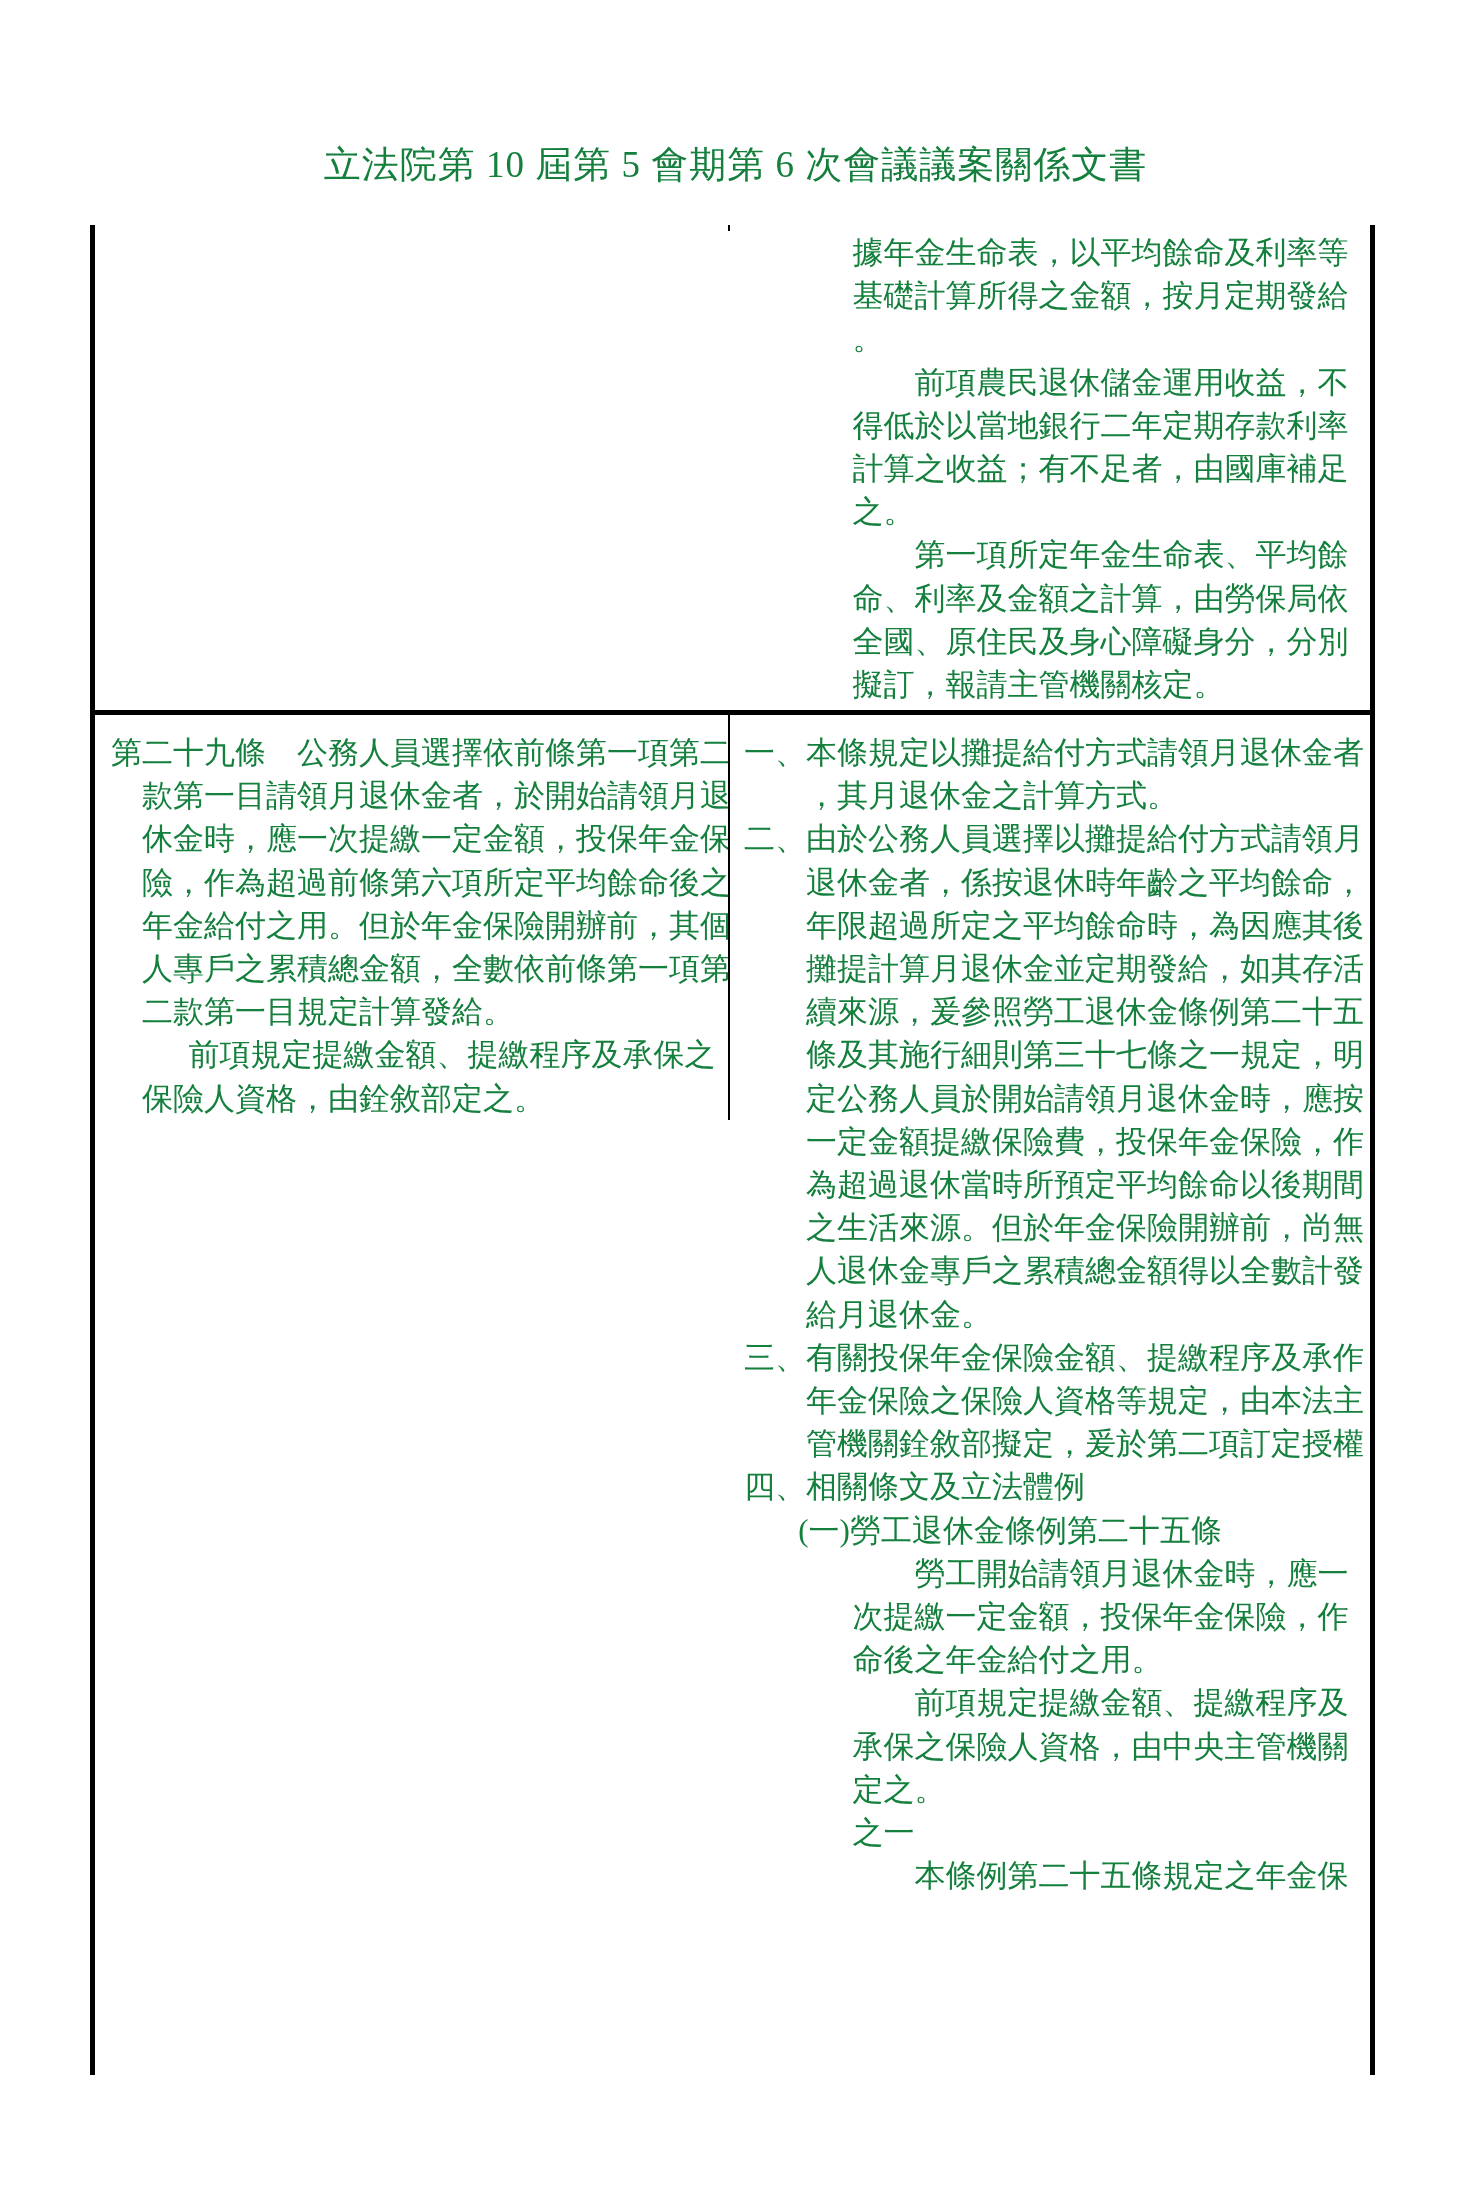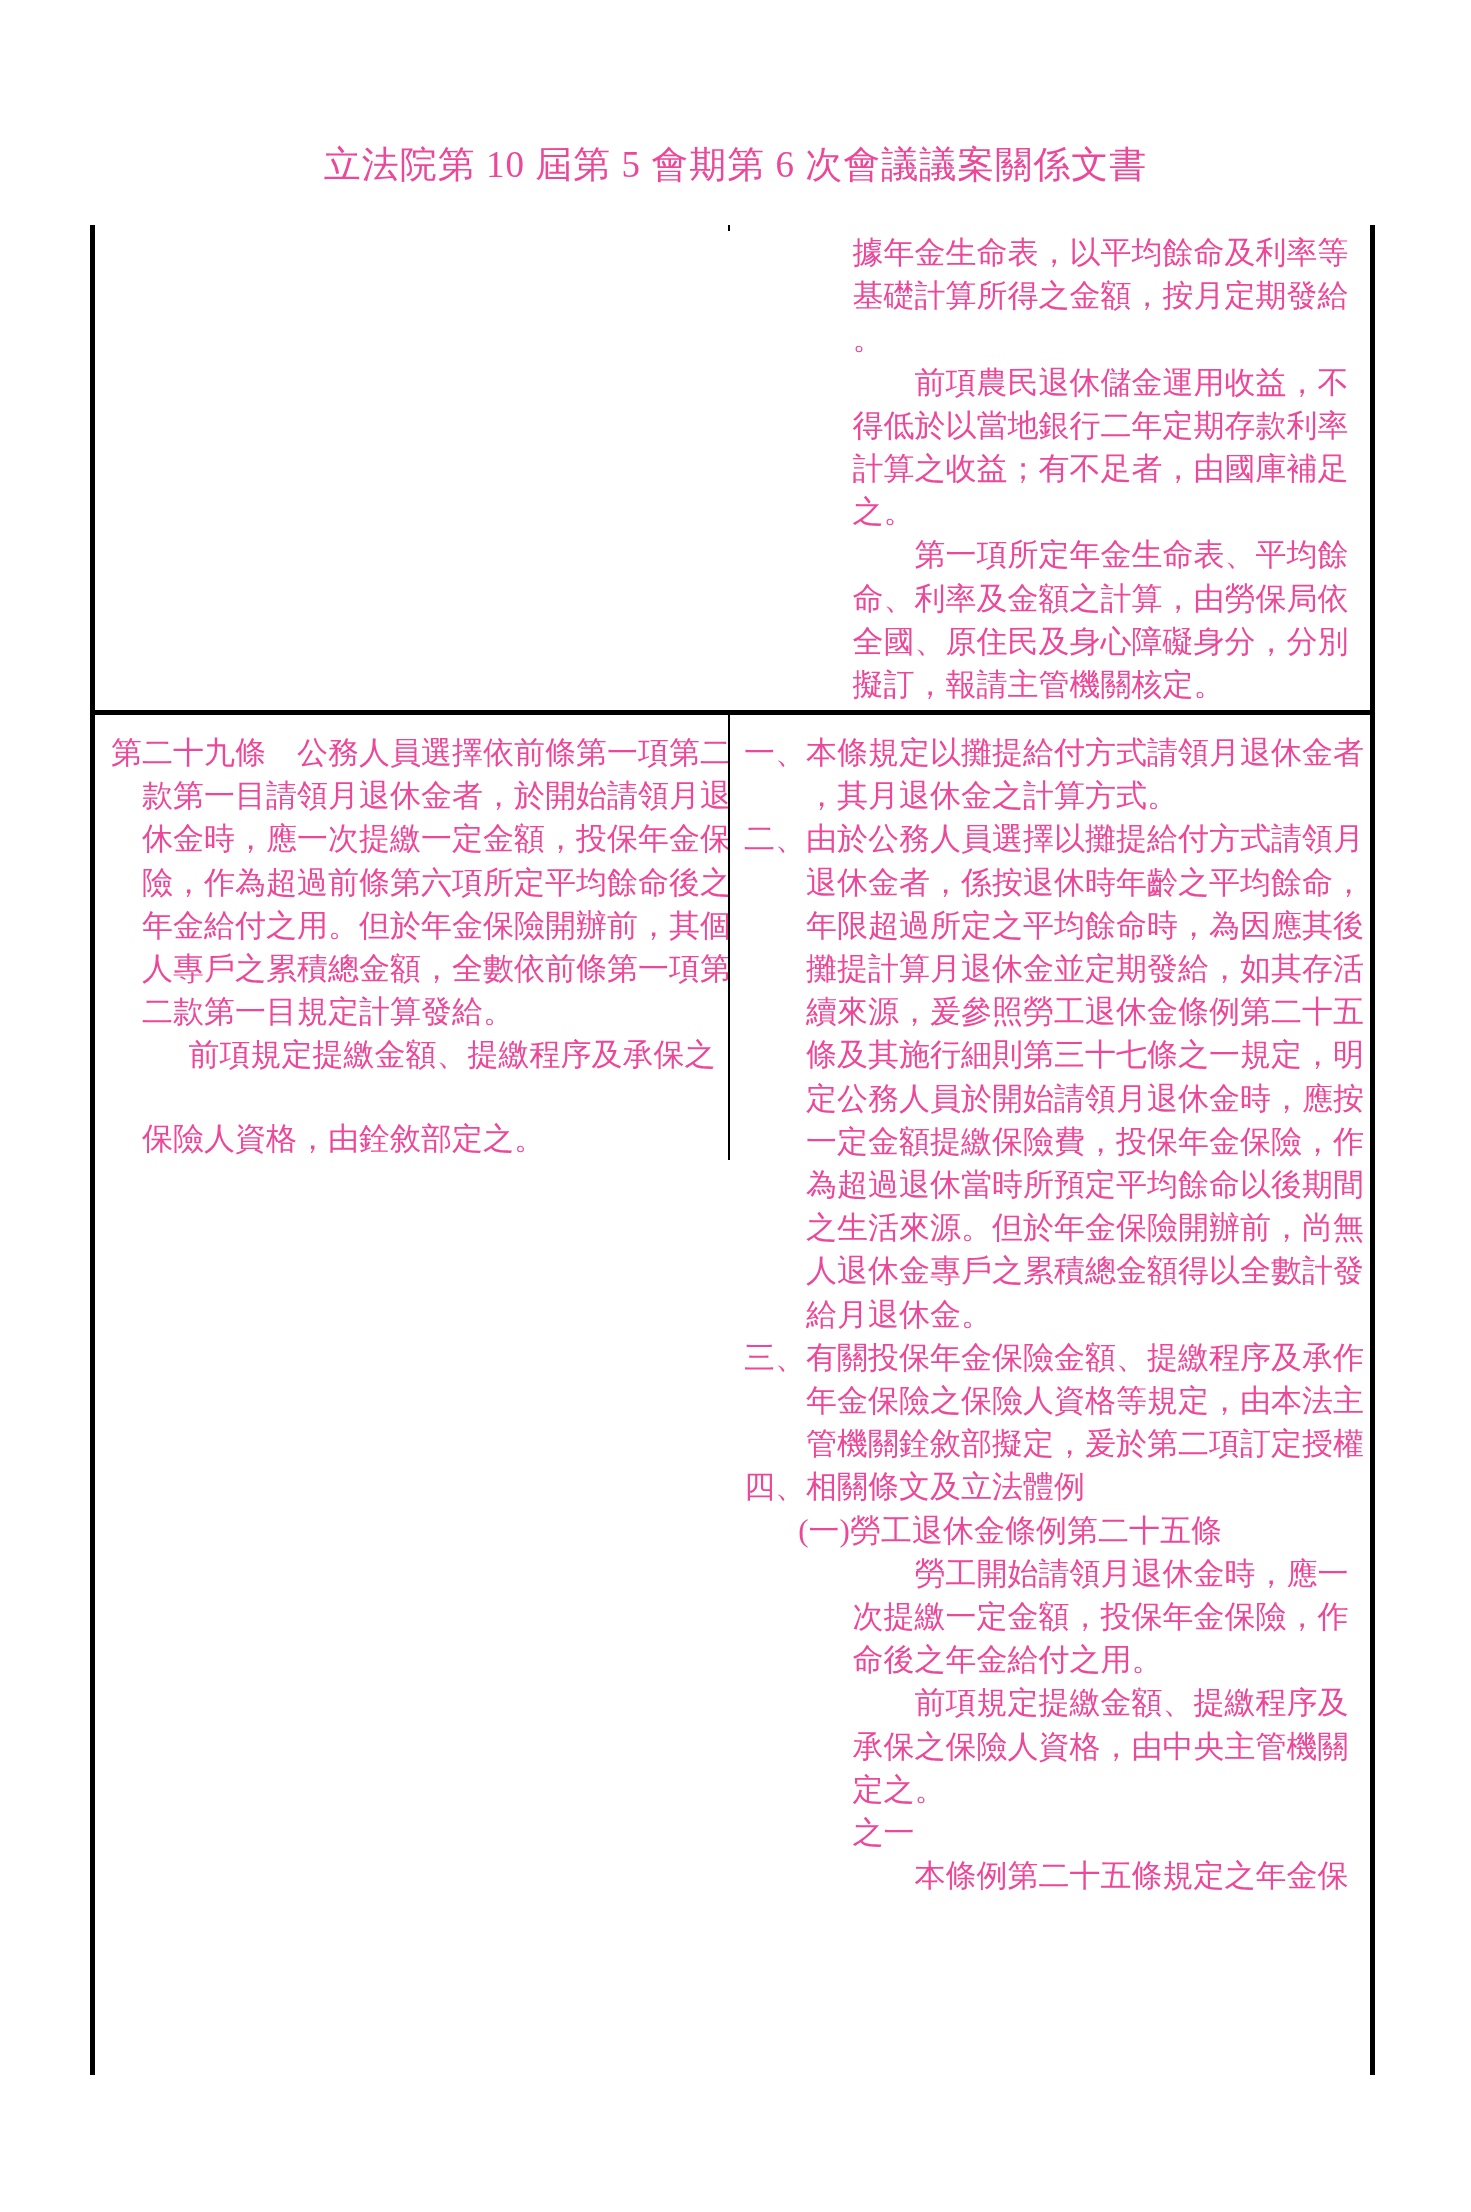--- a/index.html
+++ b/index.html
@@ -5,21 +5,21 @@
   html, body {
     margin: 0;
     padding: 0;
     background: #ffffff;
   }
   .page {
     position: relative;
     width: 1471px;
     height: 2212px;
     background: #ffffff;
-    color: #ec4899;
+    color: #15803d;
     font-family: "Liberation Serif", "DejaVu Serif", serif;
     overflow: hidden;
   }
   .doc-header {
     position: absolute;
     top: 140px;
     left: 0;
     right: 0;
     text-align: center;
     font-size: 37px;
@@ -102,21 +102,21 @@
     <div class="t-row second">
       <div class="cell cell-left">
           <div class="tline" style="padding-left: 0em;">第二十九條　公務人員選擇依前條第一項第二</div>
           <div class="tline" style="padding-left: 1em;">款第一目請領月退休金者，於開始請領月退</div>
           <div class="tline" style="padding-left: 1em;">休金時，應一次提繳一定金額，投保年金保</div>
           <div class="tline" style="padding-left: 1em;">險，作為超過前條第六項所定平均餘命後之</div>
           <div class="tline" style="padding-left: 1em;">年金給付之用。但於年金保險開辦前，其個</div>
           <div class="tline" style="padding-left: 1em;">人專戶之累積總金額，全數依前條第一項第</div>
           <div class="tline" style="padding-left: 1em;">二款第一目規定計算發給。</div>
           <div class="tline" style="padding-left: 2.5em;">前項規定提繳金額、提繳程序及承保之</div>
-          <div class="tline" style="padding-left: 1em; margin-top: 40px;">保險人資格，由銓敘部定之。</div>
+          <div class="tline" style="padding-left: 1em;">保險人資格，由銓敘部定之。</div>
         </div>
       <div class="cell cell-right">
           <div class="tline" style="padding-left: 0em;">一、本條規定以攤提給付方式請領月退休金者</div>
           <div class="tline" style="padding-left: 2em;">，其月退休金之計算方式。</div>
           <div class="tline" style="padding-left: 0em;">二、由於公務人員選擇以攤提給付方式請領月</div>
           <div class="tline" style="padding-left: 2em;">退休金者，係按退休時年齡之平均餘命，</div>
           <div class="tline" style="padding-left: 2em;">年限超過所定之平均餘命時，為因應其後</div>
           <div class="tline" style="padding-left: 2em;">攤提計算月退休金並定期發給，如其存活</div>
           <div class="tline" style="padding-left: 2em;">續來源，爰參照勞工退休金條例第二十五</div>
           <div class="tline" style="padding-left: 2em;">條及其施行細則第三十七條之一規定，明</div>

